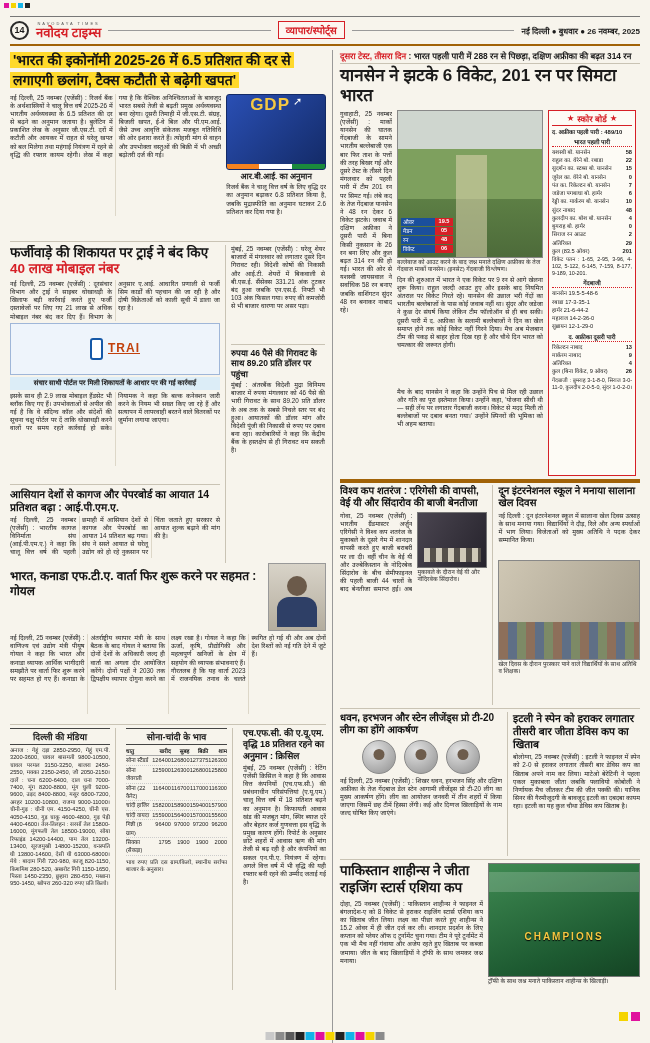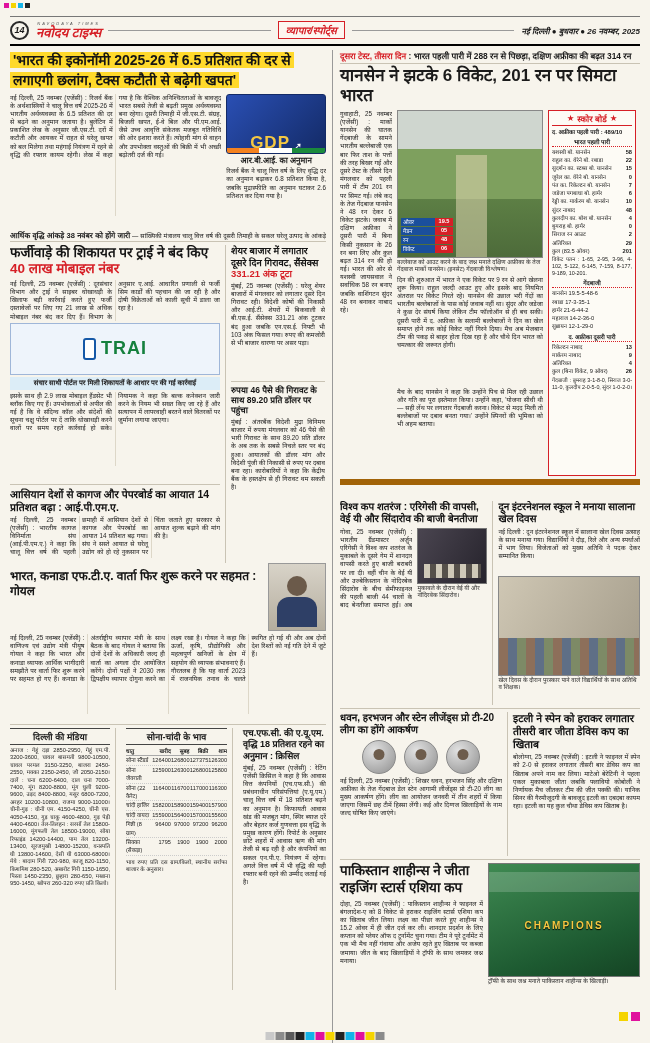--- a/index.html
+++ b/index.html
@@ -15,21 +15,21 @@
   .reg-dots span { width:5px; height:5px; display:block; }
   .c-m{background:#e0119d}.c-y{background:#f5d400}.c-c{background:#15b3e8}.c-k{background:#222}
   .foot-marks { position:absolute; bottom:3px; left:50%; transform:translateX(-50%); display:flex; gap:1px; }
   .foot-marks span { width:9px; height:8px; display:block; }
   .fm-g1{background:#c9c9c9}.fm-g2{background:#8b8b8b}.fm-g3{background:#5a5a5a}
   .corner-mark { position:absolute; right:10px; bottom:22px; width:9px; height:9px; background:#e0119d; }
   .corner-mark2 { position:absolute; right:22px; bottom:22px; width:9px; height:9px; background:#f5d400; }
 
   
   .masthead { display:flex; align-items:center; gap:7px; border-top:1px solid #777;
-    border-bottom:2px solid #000000; padding:2px 0 3px; height:30px;font-style:italic; }
+    border-bottom:2px solid #a16207; padding:2px 0 3px; height:30px; }
   .pagenum { width:19px; height:19px; border:2px solid #2a2a2a; border-radius:50%;
     font-size:9px; font-weight:bold; display:flex; align-items:center; justify-content:center; }
   .brand { text-align:center; line-height:1; }
   .brand-en { font-size:4px; letter-spacing:2px; color:#555; }
   .brand-hi { font-size:13px; font-weight:bold; color:#d61f26; }
   .mast-rule { flex:1; border-top:1px solid #9a9a9a; height:0; }
   .section-box { border:1px solid #d61f26; padding:1px 7px; font-size:10px; font-weight:bold;
     color:#d61f26; background:#fdf6f0; white-space:nowrap; }
   .mast-date { font-size:8px; font-weight:bold; white-space:nowrap; }
 
@@ -49,36 +49,36 @@
   .subhead { font-size:8px; font-weight:bold; text-align:center; margin:2px 0; line-height:1.2; }
   .caption { font-size:6px; line-height:1.25; color:#2a2a2a; margin-top:1px; }
   .col-title { font-size:9px; font-weight:bold; text-align:center; border-top:1px solid #444;
     border-bottom:1px solid #444; padding:1px 0; margin-bottom:2px; }
 
   
   .econ-hl { font-size:14px; line-height:1.45; margin-bottom:3px; }
   .yhl { background:#ffd92b; padding:0 3px; -webkit-box-decoration-break:clone; box-decoration-break:clone; }
   .econ-body { width:212px; height:122px; }
   .econ-side { width:100px; }
-  .gdp-box { height:60px; border:1px solid #132a66; border-radius:3px; position:relative;
-    background:linear-gradient(135deg,#2a4fb4,#132a66); display:flex; align-items:flex-end; justify-content:center; overflow:hidden; }
+  .gdp-box { height:76px; border:1px solid #132a66; border-radius:3px; position:relative;
+    background:linear-gradient(135deg,#2a4fb4,#132a66); display:flex; align-items:flex-start; justify-content:center; overflow:hidden; }
   .gdp-txt { color:#f5c842; font-weight:bold; font-size:17px; letter-spacing:1px; }
   .gdp-arrow { color:#fff; font-size:11px; font-weight:bold; margin-left:3px; }
   .tricolor { position:absolute; bottom:0; left:0; right:0; height:5px;
     background:linear-gradient(90deg,#f5821f 33%,#fff 33% 66%,#1a8a3c 66%); }
   .econ-strip { font-size:6.3px; line-height:1.3; text-align:justify; margin-top:2px; height:24px; overflow:hidden; }
   .econ-strip b { font-size:7.5px; }
 
   .trai-hl { font-size:13.5px; margin-bottom:2px; }
   .trai-body { height:186px; }
   .spanall { column-span:all; }
   .trai-img { height:52px; border:1px solid #9fb6d8; background:#eef4fb; margin:2px 0;
     display:flex; align-items:center; justify-content:center; gap:5px; }
   .phone { width:13px; height:22px; border:2px solid #1558a7; border-radius:3px; background:#fff; }
-  .trai-txt { color:#15803d; font-weight:bold; font-size:18px; letter-spacing:1px; }
+  .trai-txt { color:#c2410c; font-weight:bold; font-size:12px; letter-spacing:1px;text-decoration:underline; }
   .pull { font-size:6.8px; font-weight:bold; background:#dcedf7; padding:2px 3px; margin:2px 0; text-align:center; }
 
   .subcol-left { width:210px; }
   .subcol-right { width:100px; border-left:1px solid #c9c3b4; padding-left:5px; }
   .sensex-hl { font-size:9.5px; margin-bottom:2px; }
   .rupee-hl { font-size:8.5px; margin:3px 0 2px; border-top:1px solid #c9c3b4; padding-top:3px; }
 
   .paper-hl { font-size:10.5px; margin-bottom:2px; }
 
   .canada-hl { font-size:12px; flex:1; padding-top:6px; }
@@ -155,21 +155,21 @@
   .davis-hl { font-size:10.5px; margin-bottom:2px; line-height:1.25; }
 
   .pak-row { height:192px; }
   .pak-left { flex:1; }
   .pak-hl { font-size:13.5px; margin-bottom:3px; line-height:1.25; }
   .pak-right { width:152px; flex:0 0 auto; }
   .ph-pak { height:114px; border:1px solid #777; position:relative; overflow:hidden;
     background:linear-gradient(160deg,#3f8a52,#1d5a31 70%,#154424); }
   .ph-pak::before { content:""; position:absolute; top:8px; left:0; right:0; height:20px;
     background:rgba(255,255,255,.18); }
-  .champ { position:absolute; bottom:45px; width:100%; text-align:center; color:#f5c842;
+  .champ { position:absolute; bottom:34px; width:100%; text-align:center; color:#f5c842;
     font-weight:bold; font-size:10px; letter-spacing:2px; text-shadow:0 1px 1px #000; }
 </style>
 </head>
 <body>
 
 <div class="page">
 
   <div class="reg-dots">
     <span class="c-m"></span>
     <span class="c-y"></span>
@@ -225,21 +225,20 @@
             </div>
           </section>
           <section style="height:72px; overflow:hidden">
             <h2 class="hl paper-hl">आसियान देशों से कागज और पेपरबोर्ड का आयात 14 प्रतिशत बढ़ा : आई.पी.एम.ए.</h2>
             <div class="body cols3" style="height:42px">नई दिल्ली, 25 नवम्बर (एजेंसी) : भारतीय कागज विनिर्माता संघ (आई.पी.एम.ए.) ने कहा कि चालू वित्त वर्ष की पहली छमाही में आसियान देशों से कागज और पेपरबोर्ड का आयात 14 प्रतिशत बढ़ गया। संघ ने सस्ते आयात से घरेलू उद्योग को हो रहे नुकसान पर चिंता जताते हुए सरकार से आयात शुल्क बढ़ाने की मांग की है।</div>
           </section>
         </div>
 
         <div class="subcol-right">
           <section>
-            <h2 class="hl sensex-hl"><span>शेयर बाजार में लगातार दूसरे दिन गिरावट, सैंसेक्स </span><span class="red">331.21 अंक टूटा</span></h2>
             <div class="body" style="height:96px">मुंबई, 25 नवम्बर (एजेंसी) : घरेलू शेयर बाजारों में मंगलवार को लगातार दूसरे दिन गिरावट रही। विदेशी कोषों की निकासी और आई.टी. शेयरों में बिकवाली से बी.एस.ई. सैंसेक्स 331.21 अंक टूटकर बंद हुआ जबकि एन.एस.ई. निफ्टी भी 103 अंक फिसल गया। रुपए की कमजोरी से भी बाजार धारणा पर असर पड़ा।</div>
           </section>
           <section>
             <h2 class="hl rupee-hl">रुपया 46 पैसे की गिरावट के साथ 89.20 प्रति डॉलर पर पहुंचा</h2>
             <div class="body" style="height:128px">मुंबई : अंतरबैंक विदेशी मुद्रा विनिमय बाजार में रुपया मंगलवार को 46 पैसे की भारी गिरावट के साथ 89.20 प्रति डॉलर के अब तक के सबसे निचले स्तर पर बंद हुआ। आयातकों की डॉलर मांग और विदेशी पूंजी की निकासी से रुपए पर दबाव बना रहा। कारोबारियों ने कहा कि केंद्रीय बैंक के हस्तक्षेप से ही गिरावट थम सकती है।</div>
           </section>
         </div>
       </div>
 
       <section class="art" style="height:162px">
@@ -447,21 +446,21 @@
             </div>
               <div class="sb-row">
               <span class="sb-n">कुल (बिना विकेट, 9 ओवर)</span>
               <span class="sb-r">26</span>
             </div>
             </div>
           <p class="sb-fow">गेंदबाजी : बुमराह 3-1-8-0, सिराज 3-0-11-0, कुलदीप 2-0-5-0, सुंदर 1-0-2-0।</p>
         </aside>
       </div>
 
-      <div class="row two-col-row" style="border-top:6px solid #a16207; padding-top:16px; margin-top:3px">
+      <div class="row two-col-row" style="border-top:4px solid #a16207; padding-top:2px; margin-top:3px">
         <section class="half-art">
           <h2 class="hl chess-hl">विश्व कप शतरंज : एरिगेसी की वापसी, वेई यी और सिंदारोव की बाजी बेनतीजा</h2>
           <div class="row">
             <div class="body" style="flex:1; height:80px">गोवा, 25 नवम्बर (एजेंसी) : भारतीय ग्रैंडमास्टर अर्जुन एरिगेसी ने विश्व कप शतरंज के मुकाबले के दूसरे गेम में शानदार वापसी करते हुए बाजी बराबरी पर ला दी। वहीं चीन के वेई यी और उज्बेकिस्तान के नोदिरबेक सिंदारोव के बीच सेमीफाइनल की पहली बाजी 44 चालों के बाद बेनतीजा समाप्त हुई। अब दोनों खिलाड़ियों के बीच फैसला टाईब्रेक से होगा। विजेता का सामना फाइनल में होगा और शीर्ष तीन खिलाड़ियों को कैंडिडेट्स टूर्नामेंट का टिकट मिलेगा।</div>
             <figure class="chess-fig">
               <div class="ph-chess"></div>
               <figcaption class="caption">मुकाबले के दौरान वेई यी और नोदिरबेक सिंदारोव।</figcaption>
             </figure>
           </div>
         </section>

